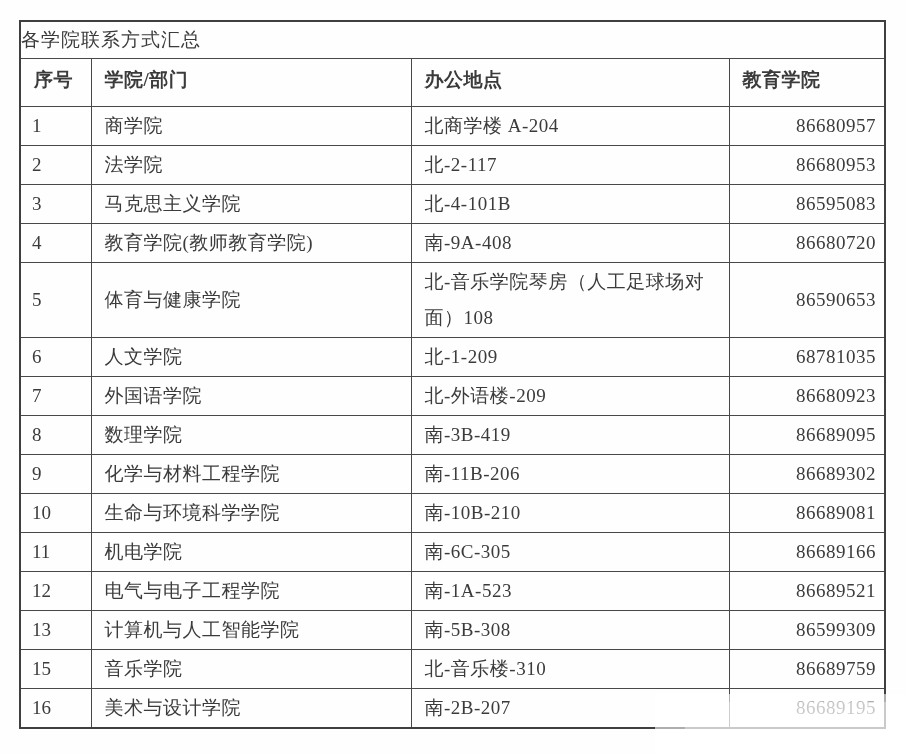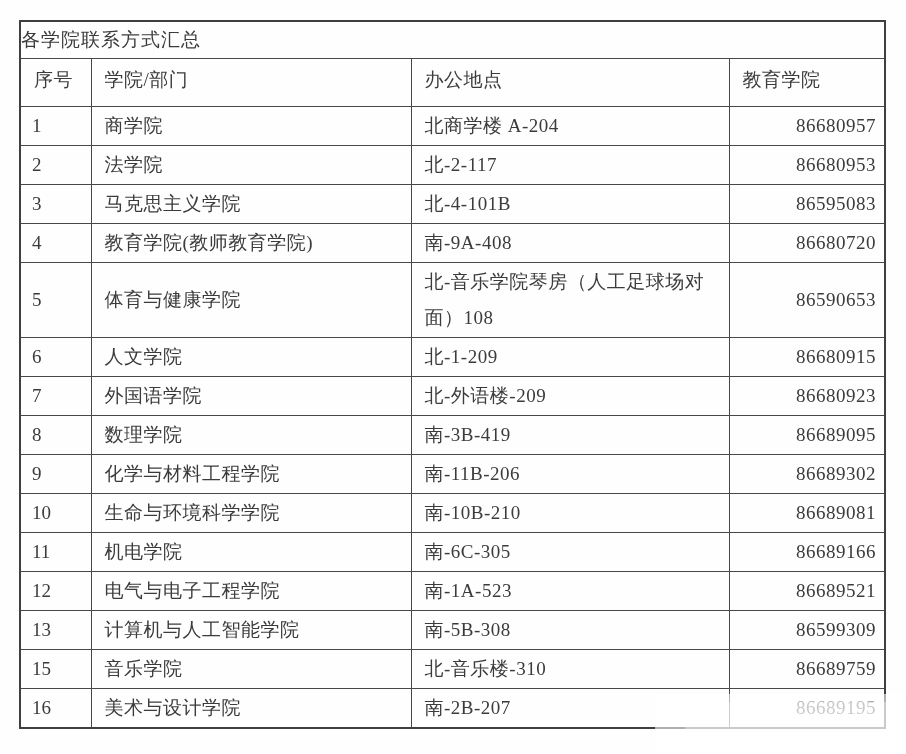--- a/index.html
+++ b/index.html
@@ -39,21 +39,21 @@
   th.table-title {
     height: 36px;
     text-align: center;
     font-weight: bold;
     font-size: 19px;
     letter-spacing: 1px;
     padding: 0;
   }
   tr.header-row th {
     height: 40px;
-    font-weight: normal;
+    font-weight: bold;
     padding: 1px 6px 6px 13px;
     letter-spacing: 0.5px;
   }
   tbody td {
     line-height: 36px;
     padding: 1px 8px 1px 13px;
     letter-spacing: 0.5px;
   }
   tbody td.cell-no { padding-left: 11px; letter-spacing: 0; }
   tbody td.cell-phone { letter-spacing: 0.5px; text-align: right; }
@@ -129,21 +129,21 @@
         <tr>
           <td class="cell-no">5</td>
           <td class="cell-dept">体育与健康学院</td>
           <td class="cell-location">北-音乐学院琴房（人工足球场对面）108</td>
           <td class="cell-phone">86590653</td>
         </tr>
         <tr>
           <td class="cell-no">6</td>
           <td class="cell-dept">人文学院</td>
           <td class="cell-location">北-1-209</td>
-          <td class="cell-phone">86680915</td>
+          <td class="cell-phone">68781035</td>
         </tr>
         <tr>
           <td class="cell-no">7</td>
           <td class="cell-dept">外国语学院</td>
           <td class="cell-location">北-外语楼-209</td>
           <td class="cell-phone">86680923</td>
         </tr>
         <tr>
           <td class="cell-no">8</td>
           <td class="cell-dept">数理学院</td>

